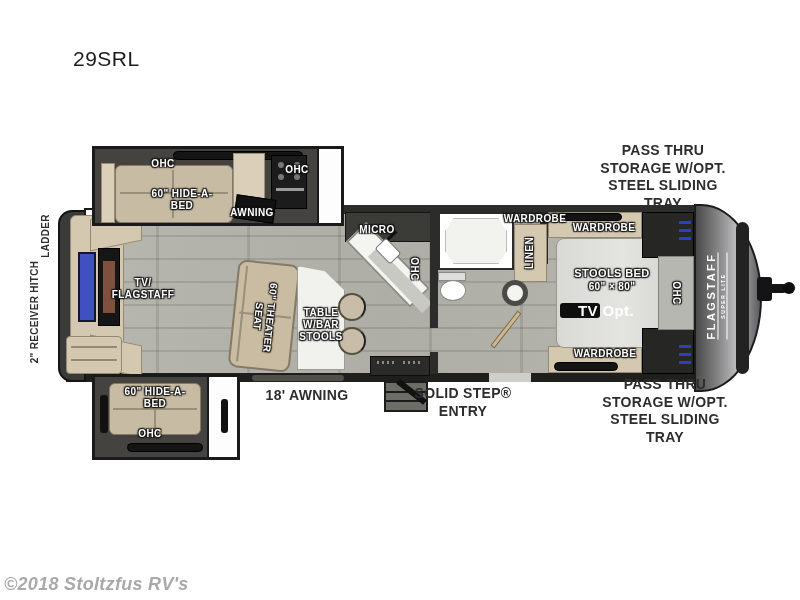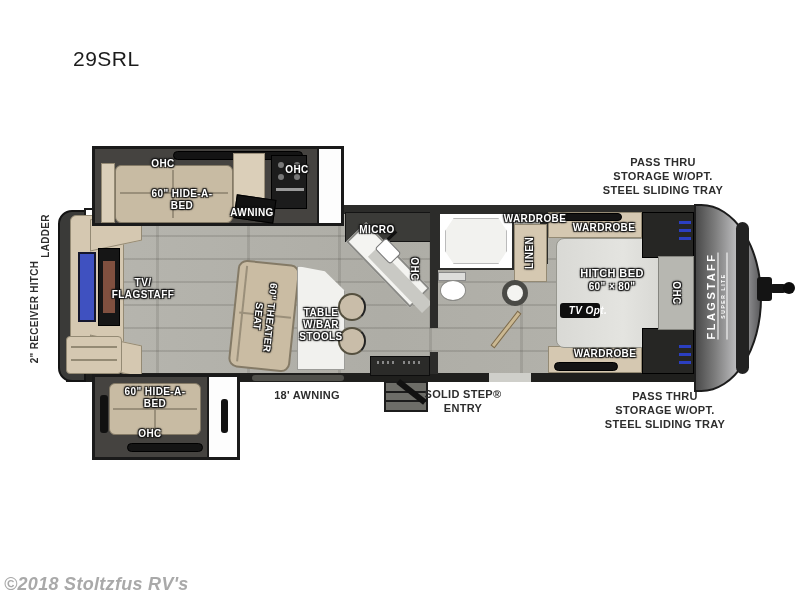--- a/index.html
+++ b/index.html
@@ -4,21 +4,21 @@
 <style>
   html,body{margin:0;padding:0;}
   #stage{position:relative;width:800px;height:600px;background:#ffffff;overflow:hidden;
          font-family:"Liberation Sans", sans-serif;}
   #stage *{position:absolute;box-sizing:border-box;}
   .lbl{color:#fff;font-weight:bold;font-size:10px;line-height:1.18;letter-spacing:.4px;
        text-align:center;white-space:pre-line;transform:translate(-50%,-50%);
        text-shadow:-1px -1px 1px rgba(20,20,20,.95),1px -1px 1px rgba(20,20,20,.95),
                    -1px 1px 1px rgba(20,20,20,.95),1px 1px 1px rgba(20,20,20,.95),
                    0 0 3px rgba(0,0,0,.8); z-index:40;}
-  .lbl-dark{color:#2d2d2d;font-weight:bold;font-size:11px;line-height:1.25;letter-spacing:.3px;
+  .lbl-dark{color:#2d2d2d;font-weight:bold;font-size:14px;line-height:1.25;letter-spacing:.3px;
        text-align:center;white-space:pre-line;transform:translate(-50%,-50%);z-index:40;}
   .rcw{transform:translate(-50%,-50%) rotate(90deg);}
   .rccw{transform:translate(-50%,-50%) rotate(-90deg);}
   .title{font-size:21px;color:#1c1c1c;font-weight:normal;letter-spacing:.5px;}
   .watermark{font-size:18px;font-weight:bold;font-style:italic;color:#a9a9a9;letter-spacing:.3px;}
   .wood{background:#b4b3ac;
     background-image:repeating-linear-gradient(180deg,rgba(0,0,0,0) 0 21px,rgba(60,58,52,.16) 21px 23px),
                      repeating-linear-gradient(90deg,rgba(0,0,0,0) 0 88px,rgba(60,58,52,.14) 88px 91px),
                      linear-gradient(90deg,#b7b6af,#aeada6 50%,#b5b4ad);}
   .tan{background:#d5c8b1;border:1.5px solid #948a74;}
@@ -145,24 +145,24 @@
     <span style="left:36px;top:24px;width:12px;height:3px;background:#2b3fc0;"></span>
   </div>
   <div style="left:642px;top:328px;width:52px;height:46px;background:#262624;border:1px solid #000;">
     <span style="left:36px;top:16px;width:12px;height:3px;background:#2b3fc0;"></span>
     <span style="left:36px;top:24px;width:12px;height:3px;background:#2b3fc0;"></span>
     <span style="left:36px;top:32px;width:12px;height:3px;background:#2b3fc0;"></span>
   </div>
   <div style="left:658px;top:256px;width:36px;height:74px;background:#b7b7b1;border:1px solid #85857f;"></div>
   <div class="lbl" style="left:604px;top:228px;">WARDROBE</div>
   <div class="lbl" style="left:605px;top:354px;">WARDROBE</div>
-  <div class="lbl" style="left:612px;top:273px;font-size:11px;">HITCH BED</div>
+  <div class="lbl" style="left:612px;top:273px;font-size:11px;">STOOLS BED</div>
   <div class="lbl" style="left:612px;top:287px;">60" × 80"</div>
   <div style="left:560px;top:303px;width:40px;height:15px;background:#0e0e0e;border-radius:3px;"></div>
-  <div class="lbl" style="left:588px;top:311px;font-style:italic;font-size:10px;text-shadow:none;">TV Opt.</div>
+  <div class="lbl" style="left:606px;top:311px;font-size:15px;text-shadow:none;">TV Opt.</div>
   <div class="lbl rcw" style="left:676px;top:293px;">OHC</div>
 
   <div style="left:694px;top:204px;width:68px;height:188px;border:2px solid #1c1c1c;border-radius:0 62px 62px 0 / 0 96px 96px 0;background:linear-gradient(90deg,#4a4a4a 0,#7d7d7d 30%,#b9b9bb 62%,#8f8f91 80%,#5c5c5e 100%);">
     <span style="left:40px;top:16px;width:13px;height:152px;background:#222;border-radius:7px;"></span>
   </div>
   <div class="rccw" style="left:716px;top:296px;color:#fff;font-weight:bold;text-align:center;z-index:41;">
     <div style="position:static;font-size:11px;letter-spacing:2.5px;">FLAGSTAFF</div>
     <div style="position:static;font-size:5px;letter-spacing:1.6px;border-top:1px solid #fff;border-bottom:1px solid #fff;padding:1px 0;margin-top:1px;">SUPER LITE</div>
   </div>
   <div style="left:757px;top:277px;width:15px;height:24px;background:#141414;border-radius:3px;"></div>

